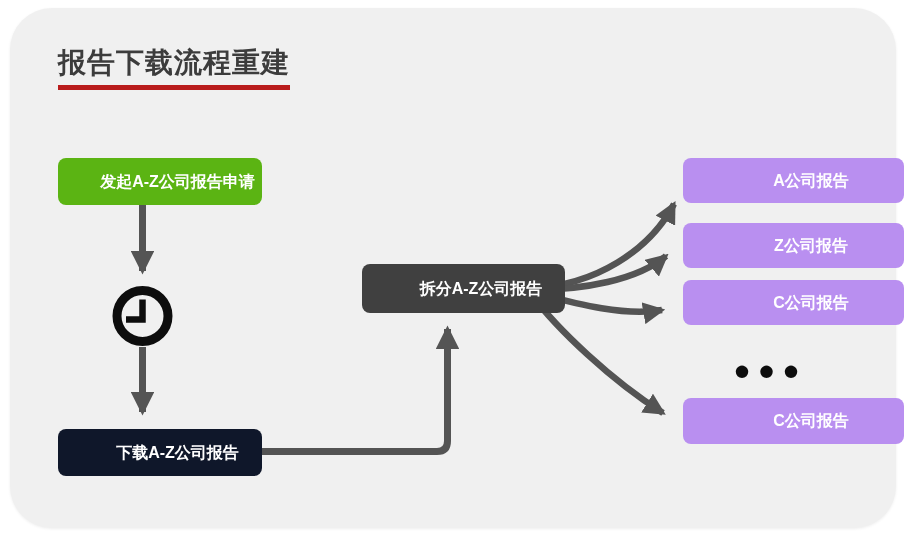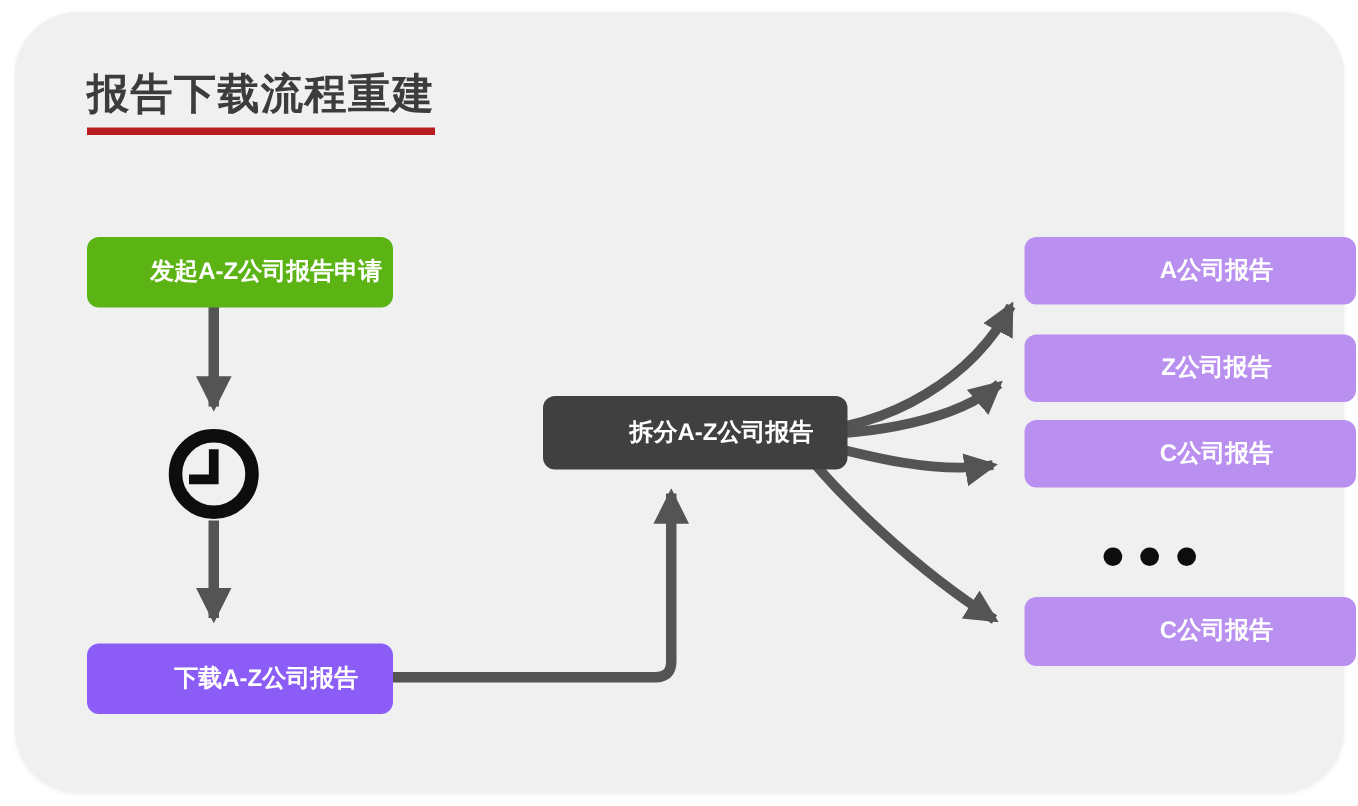--- a/index.html
+++ b/index.html
@@ -17,21 +17,21 @@
     font-size:28px;font-weight:bold;color:#3c3c3c;letter-spacing:1px;
     border-bottom:5px solid #b91c1c;padding-bottom:3px;
   }
   .overlay{position:absolute;left:0;top:0;pointer-events:none;}
   .node{
     position:absolute;display:flex;align-items:center;justify-content:center;
     color:#ffffff;font-weight:bold;font-size:16px;border-radius:8px;
     text-align:center;line-height:1.1;padding-left:35px;
   }
   .node-start{left:48px;top:150px;width:169px;height:47px;background:#5bb413;}
-  .node-download{left:48px;top:421px;width:169px;height:47px;background:#8b5cf6;}
+  .node-download{left:48px;top:421px;width:169px;height:47px;background:#0f172a;}
   .node-split{left:352px;top:256px;width:168px;height:49px;background:#404040;}
   .node-out{left:673px;width:186px;height:45px;background:#b98ff0;}
   .node-a{top:150px;}
   .node-b{top:215px;}
   .node-c{top:272px;}
   .node-z{top:390px;height:46px;}
   .ellipsis{
     position:absolute;left:673px;top:345px;width:167px;height:34px;
     text-align:center;font-size:29px;line-height:34px;letter-spacing:7px;
     text-indent:7px;color:#0d0d0d;font-weight:bold;

